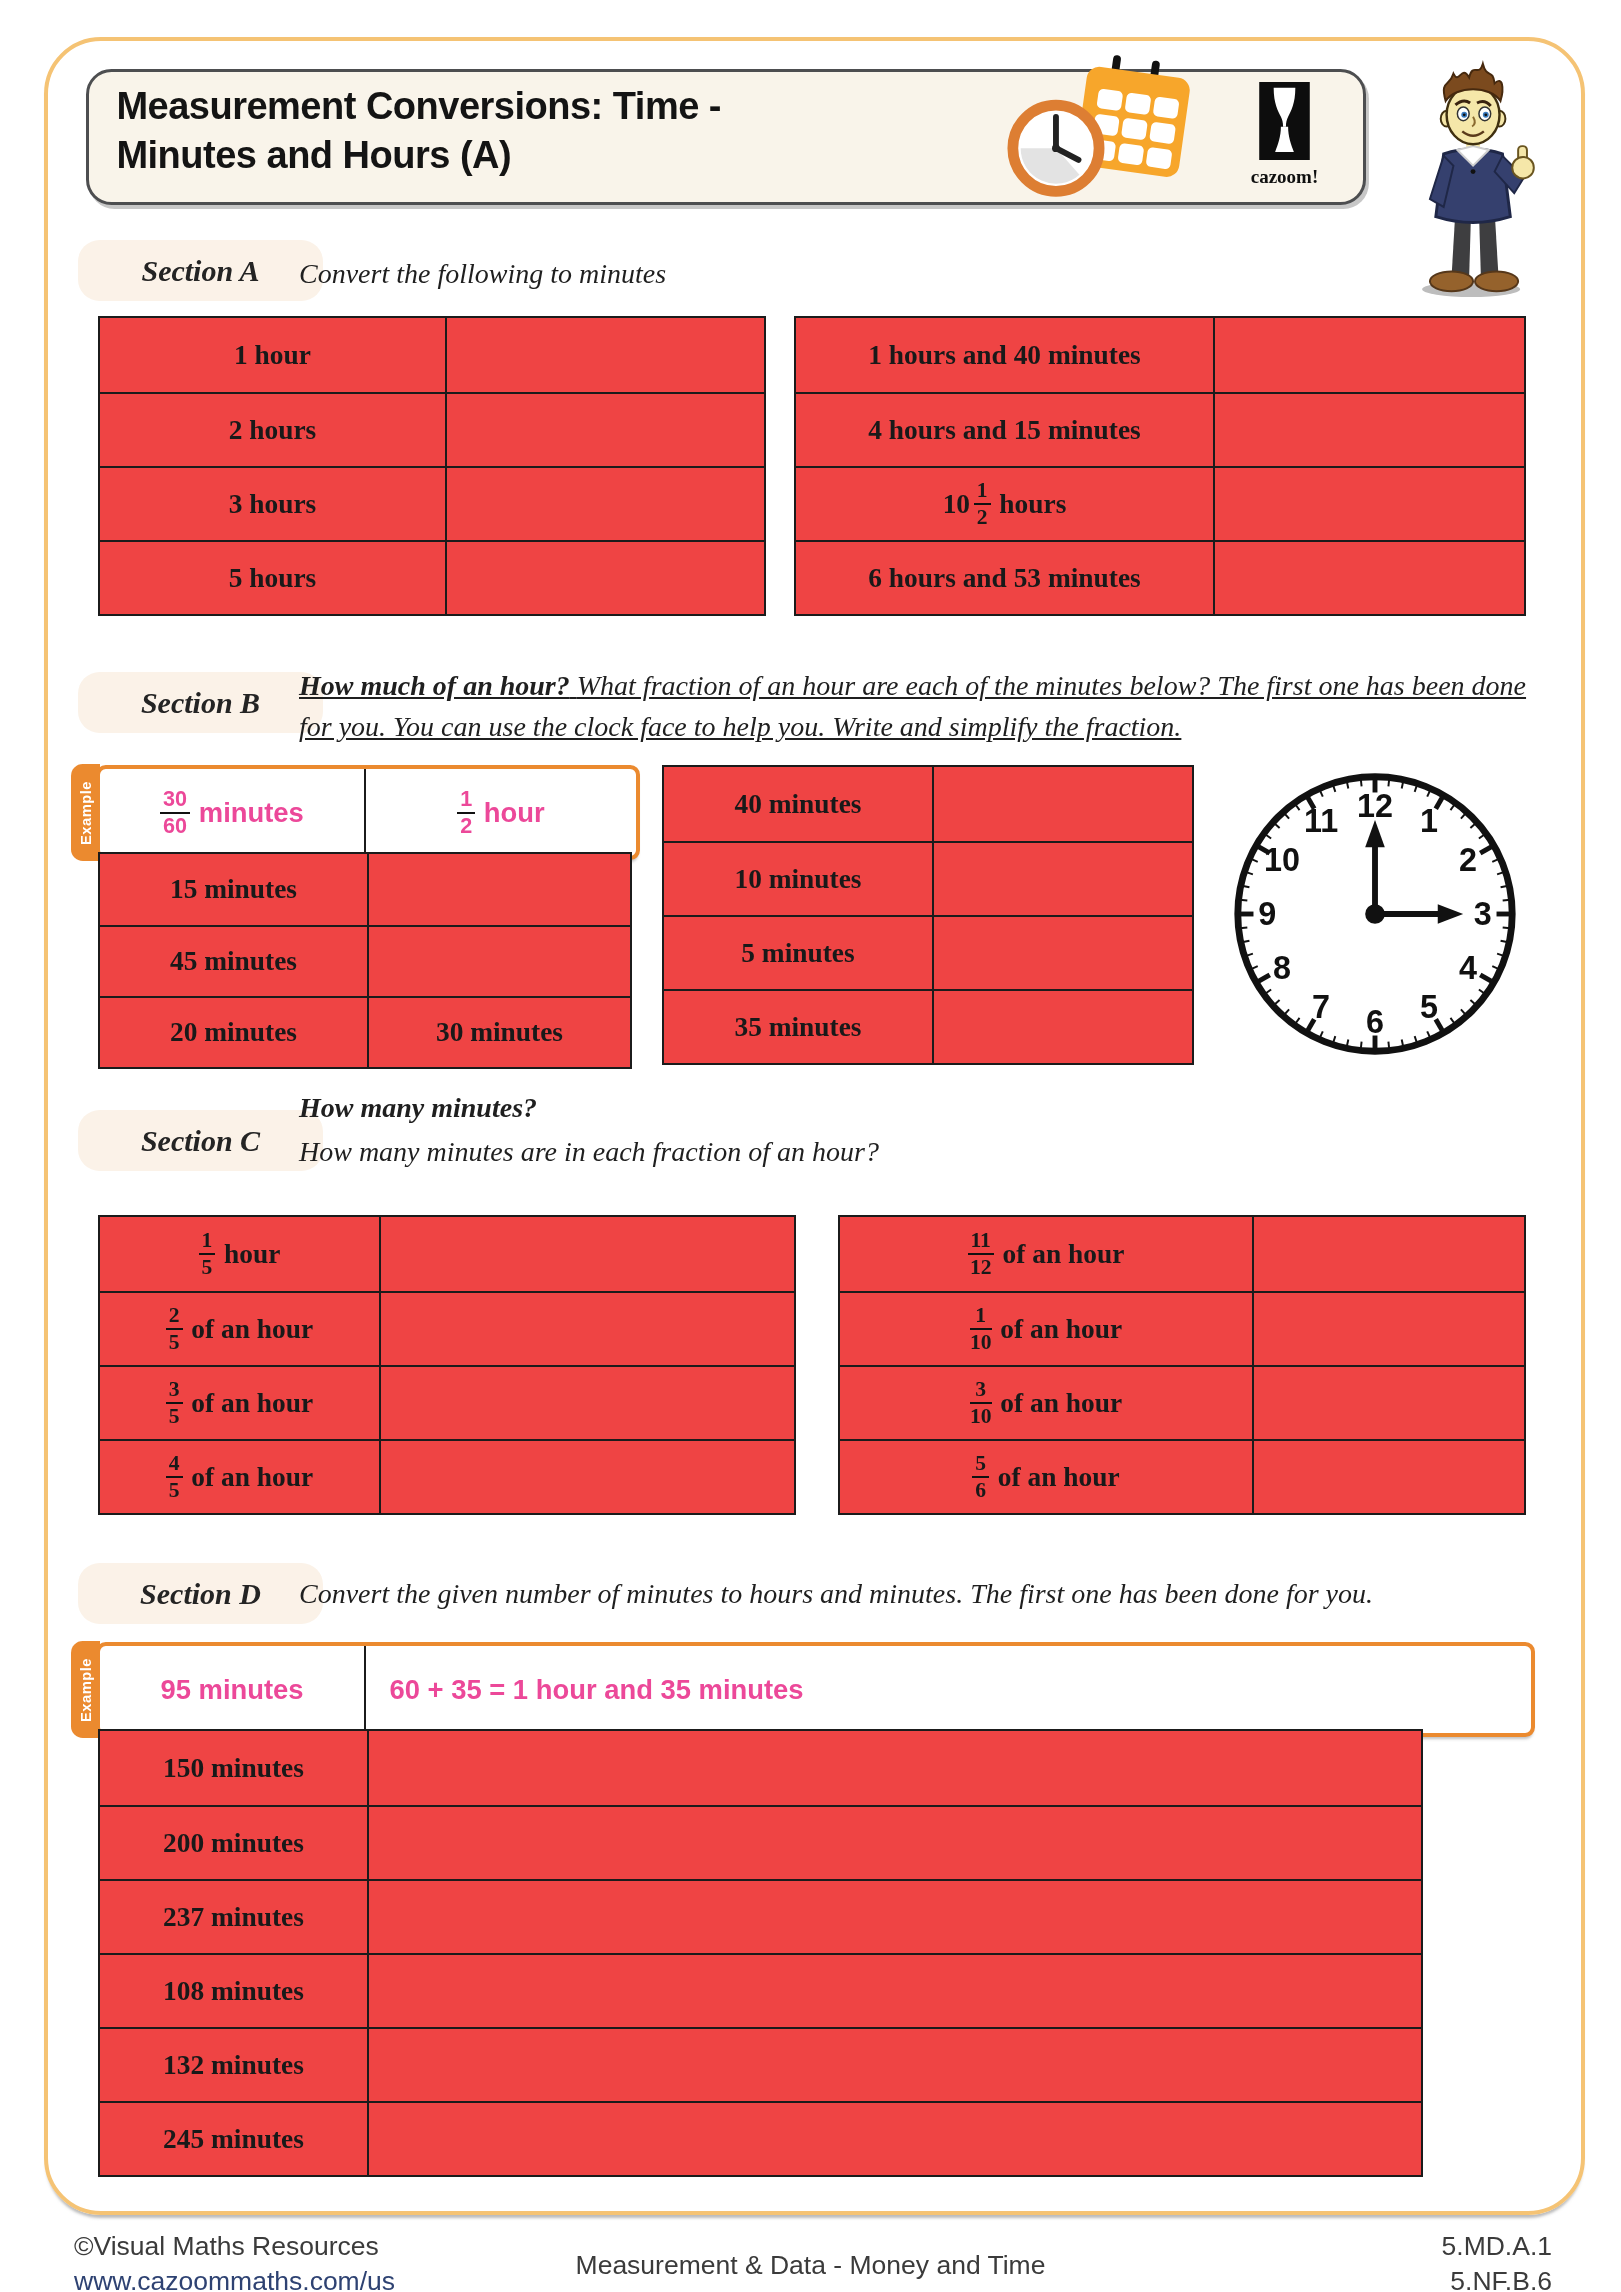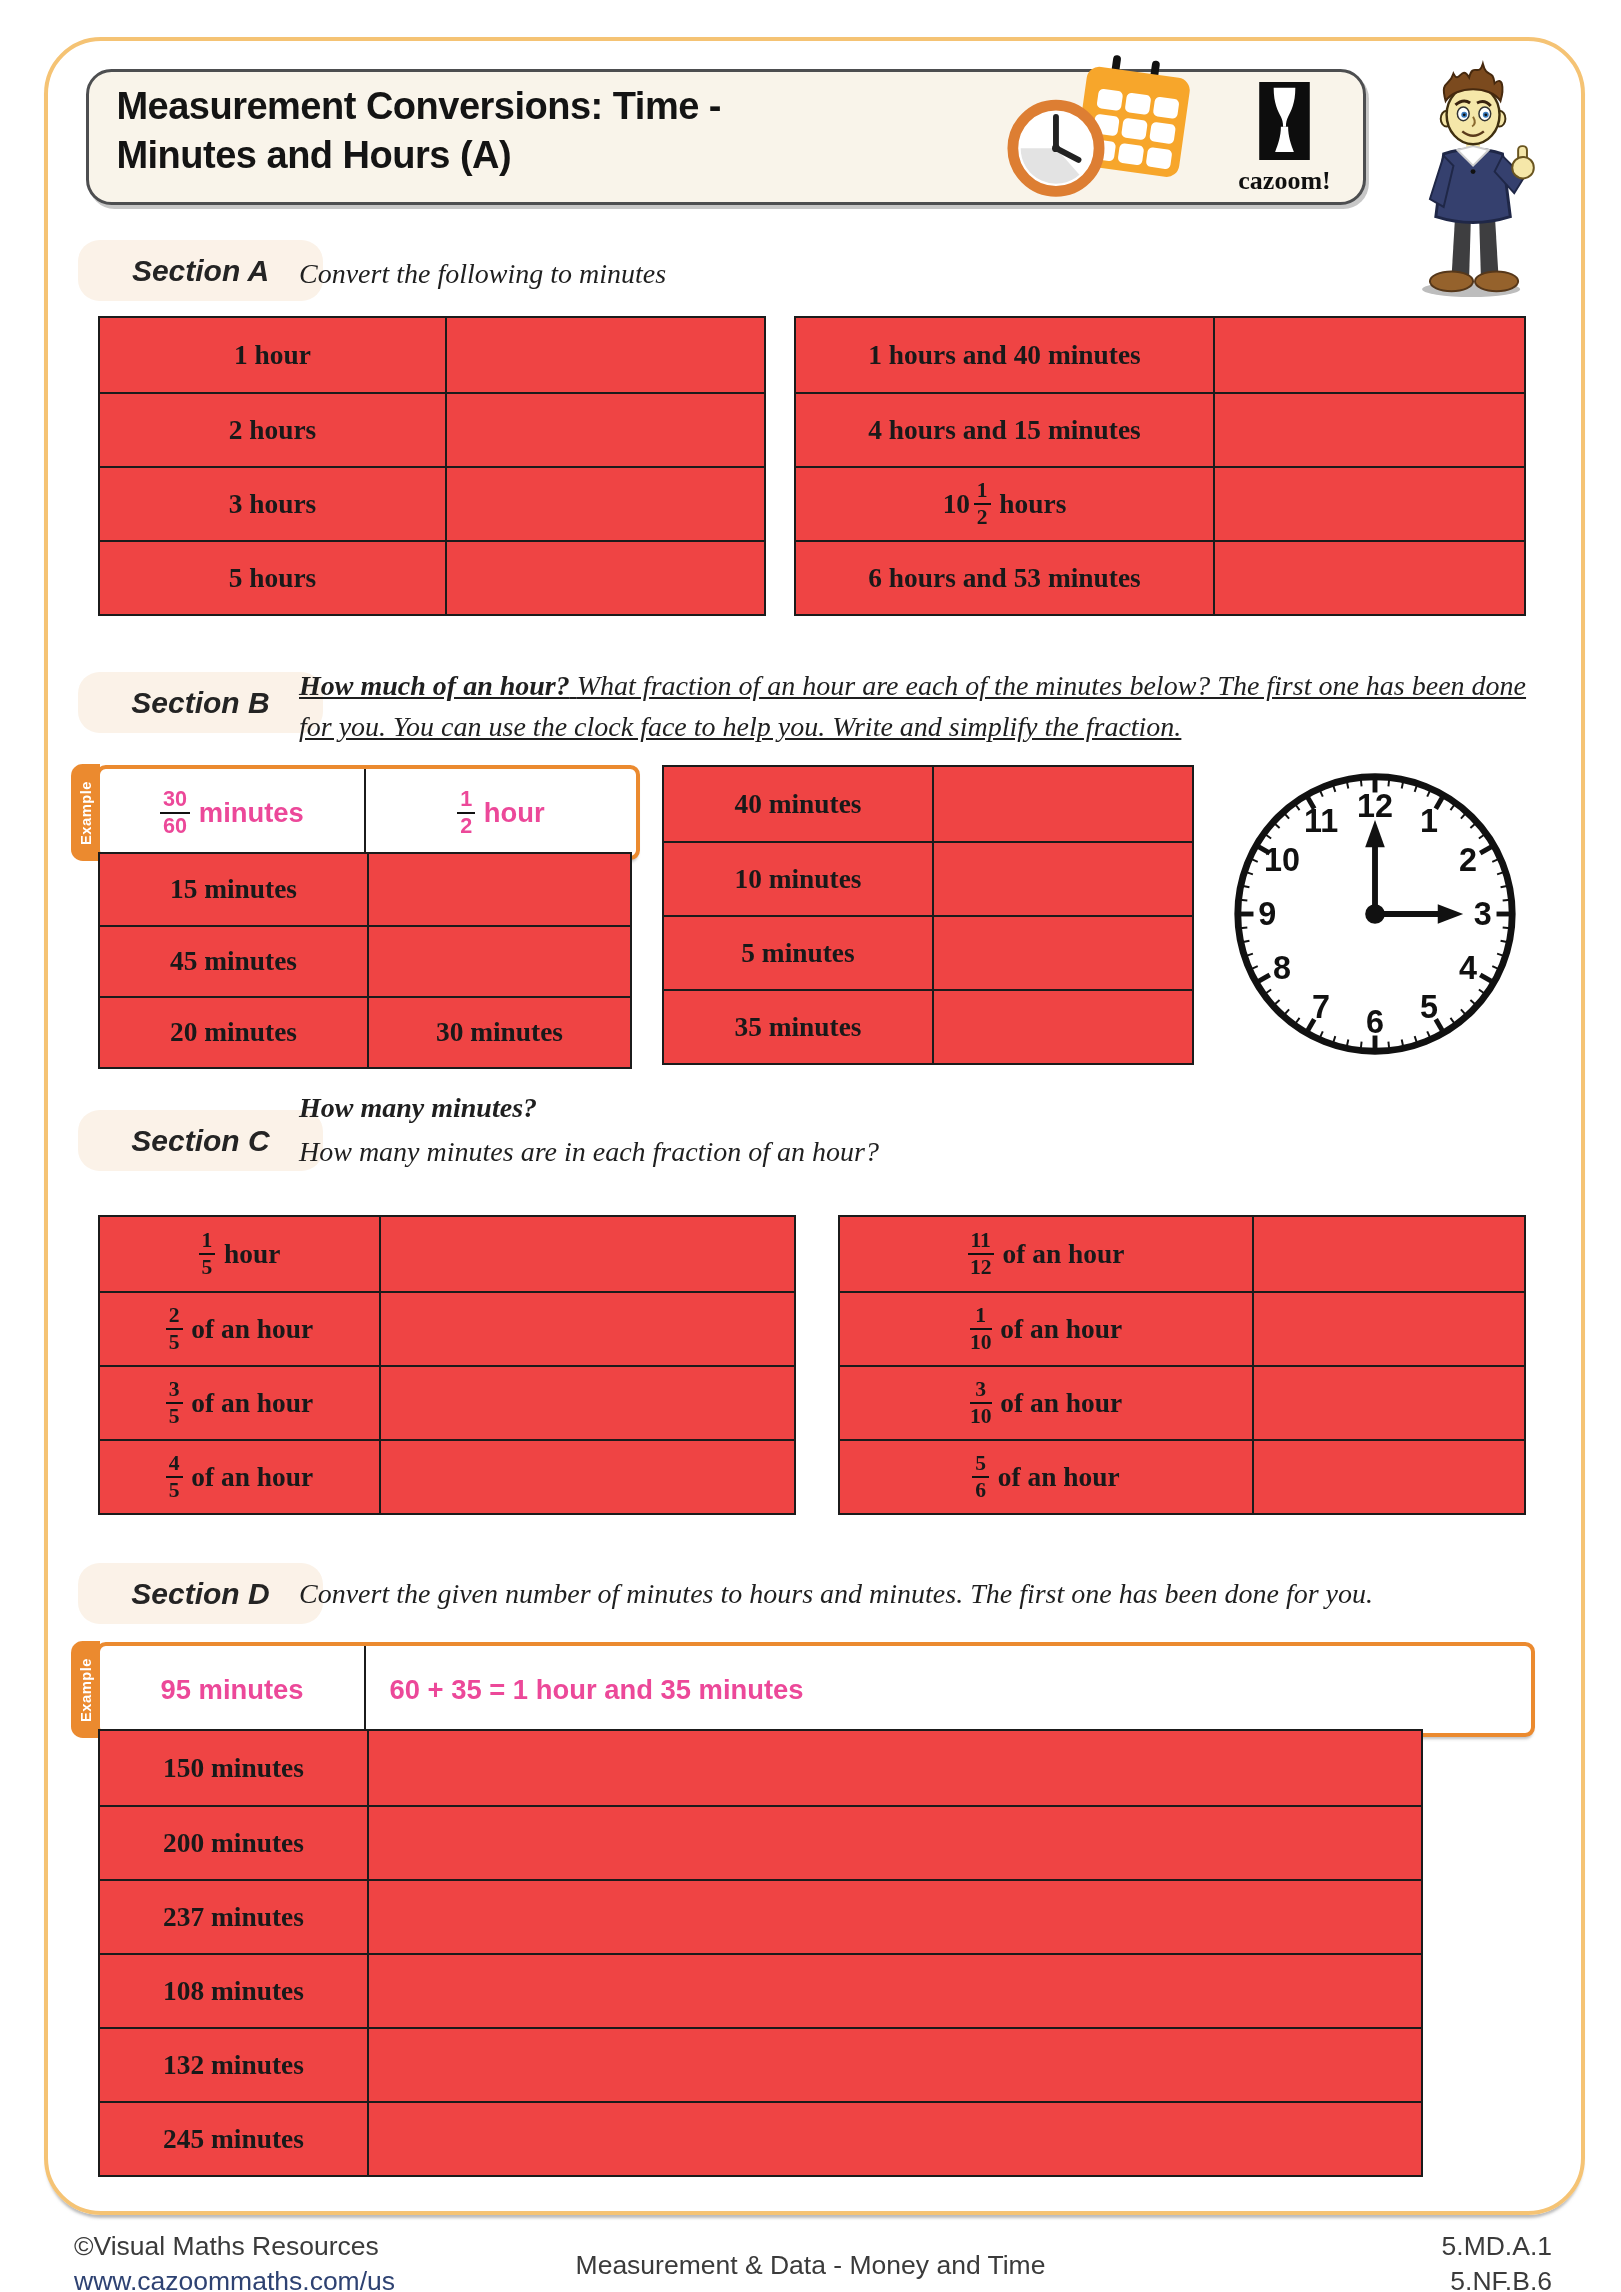--- a/index.html
+++ b/index.html
@@ -7,26 +7,26 @@
         font-family:"Liberation Sans",sans-serif;color:#1a1a1a;margin:0 auto;}
   .page-border{position:absolute;left:44px;top:37px;width:1533px;height:2170px;
         border:4.9px solid #F5C374;border-radius:57px;box-shadow:0 4.9px 2.9px -2px rgba(120,120,120,.5);}
   
   .header-box{position:absolute;left:86px;top:69px;width:1274px;height:130px;background:#F9F4EA;
         border:3.9px solid #4D4E50;border-radius:25.5px;box-shadow:2.9px 3.9px 0 rgba(70,70,70,.30);}
   .title{position:absolute;left:27.4px;top:9.8px;width:882px;
         font-weight:bold;font-size:38px;line-height:49px;letter-spacing:-0.5px;color:#141414;}
   .hdr-icon{position:absolute;left:916px;top:-21.6px;}
   .logo{position:absolute;left:1132px;top:9.8px;width:127px;text-align:center;}
-  .logo-text{font-family:"Liberation Serif",serif;font-weight:bold;font-size:26px;color:#101010;margin-top:2px;}
+  .logo-text{font-family:"Liberation Serif",serif;font-weight:bold;font-size:19px;color:#101010;margin-top:2px;}
   .mascot{position:absolute;left:1390px;top:54px;}
   
   .pill{position:absolute;width:245px;height:61px;background:#FBF2E8;border-radius:21.6px;
         display:flex;align-items:center;justify-content:center;
-        font-family:Liberation Sans, sans-serif;font-style:italic;font-weight:700;font-size:30px;color:#242424;}
+        font-family:Liberation Serif, serif;font-style:italic;font-weight:700;font-size:30px;color:#242424;}
   .instr{position:absolute;font-family:"Liberation Serif",serif;font-style:italic;font-size:28px;
         line-height:41px;color:#1f1f1f;}
   .instr b{font-weight:700;}
   
   .tbl{position:absolute;display:grid;border:2.9px solid #1b1b1b;background:#ef4444;box-sizing:border-box;font-family:Liberation Serif, serif;}
   .tbl .cell{box-sizing:border-box;display:flex;align-items:center;justify-content:center;
         border-top:2.9px solid #1b1b1b;font-weight:700;font-size:27.4px;color:#191919;}
   .tbl .cell:nth-child(-n+2){border-top:none;}
   .tbl .cell:nth-child(even){border-left:2.9px solid #1b1b1b;}
   .frac{display:inline-block;text-align:center;font-size:21.6px;line-height:1.05;vertical-align:middle;}

